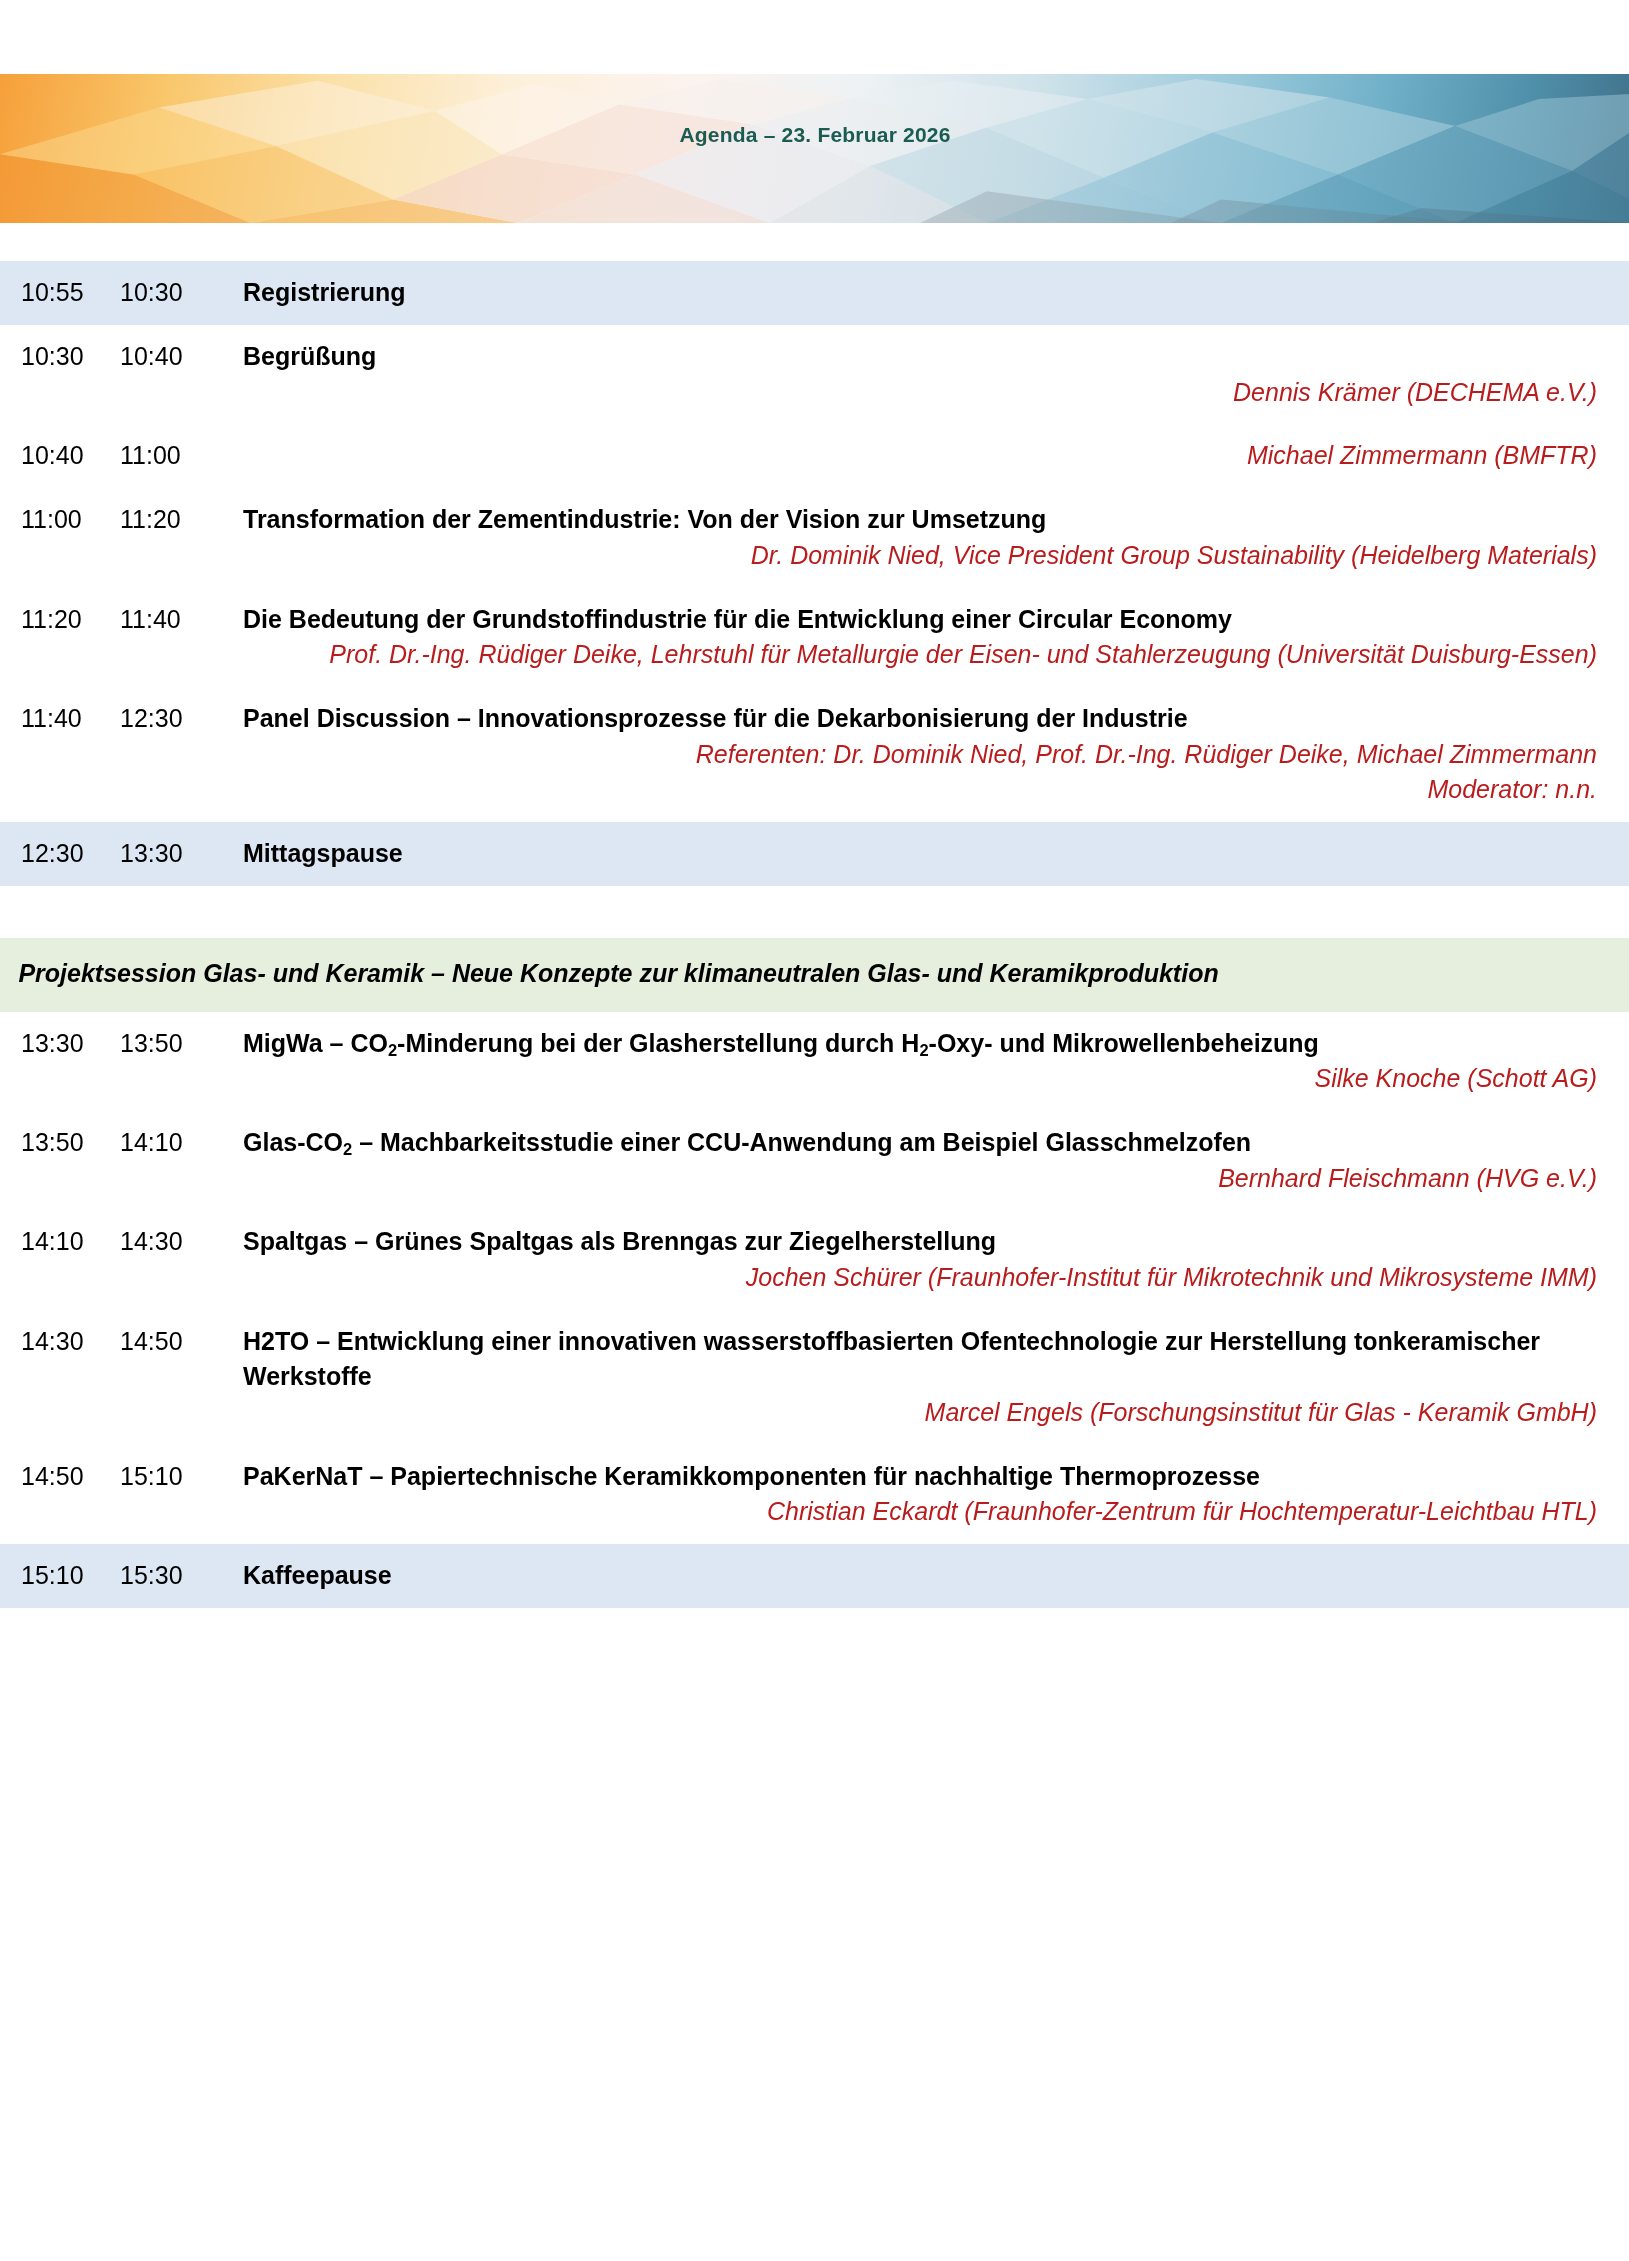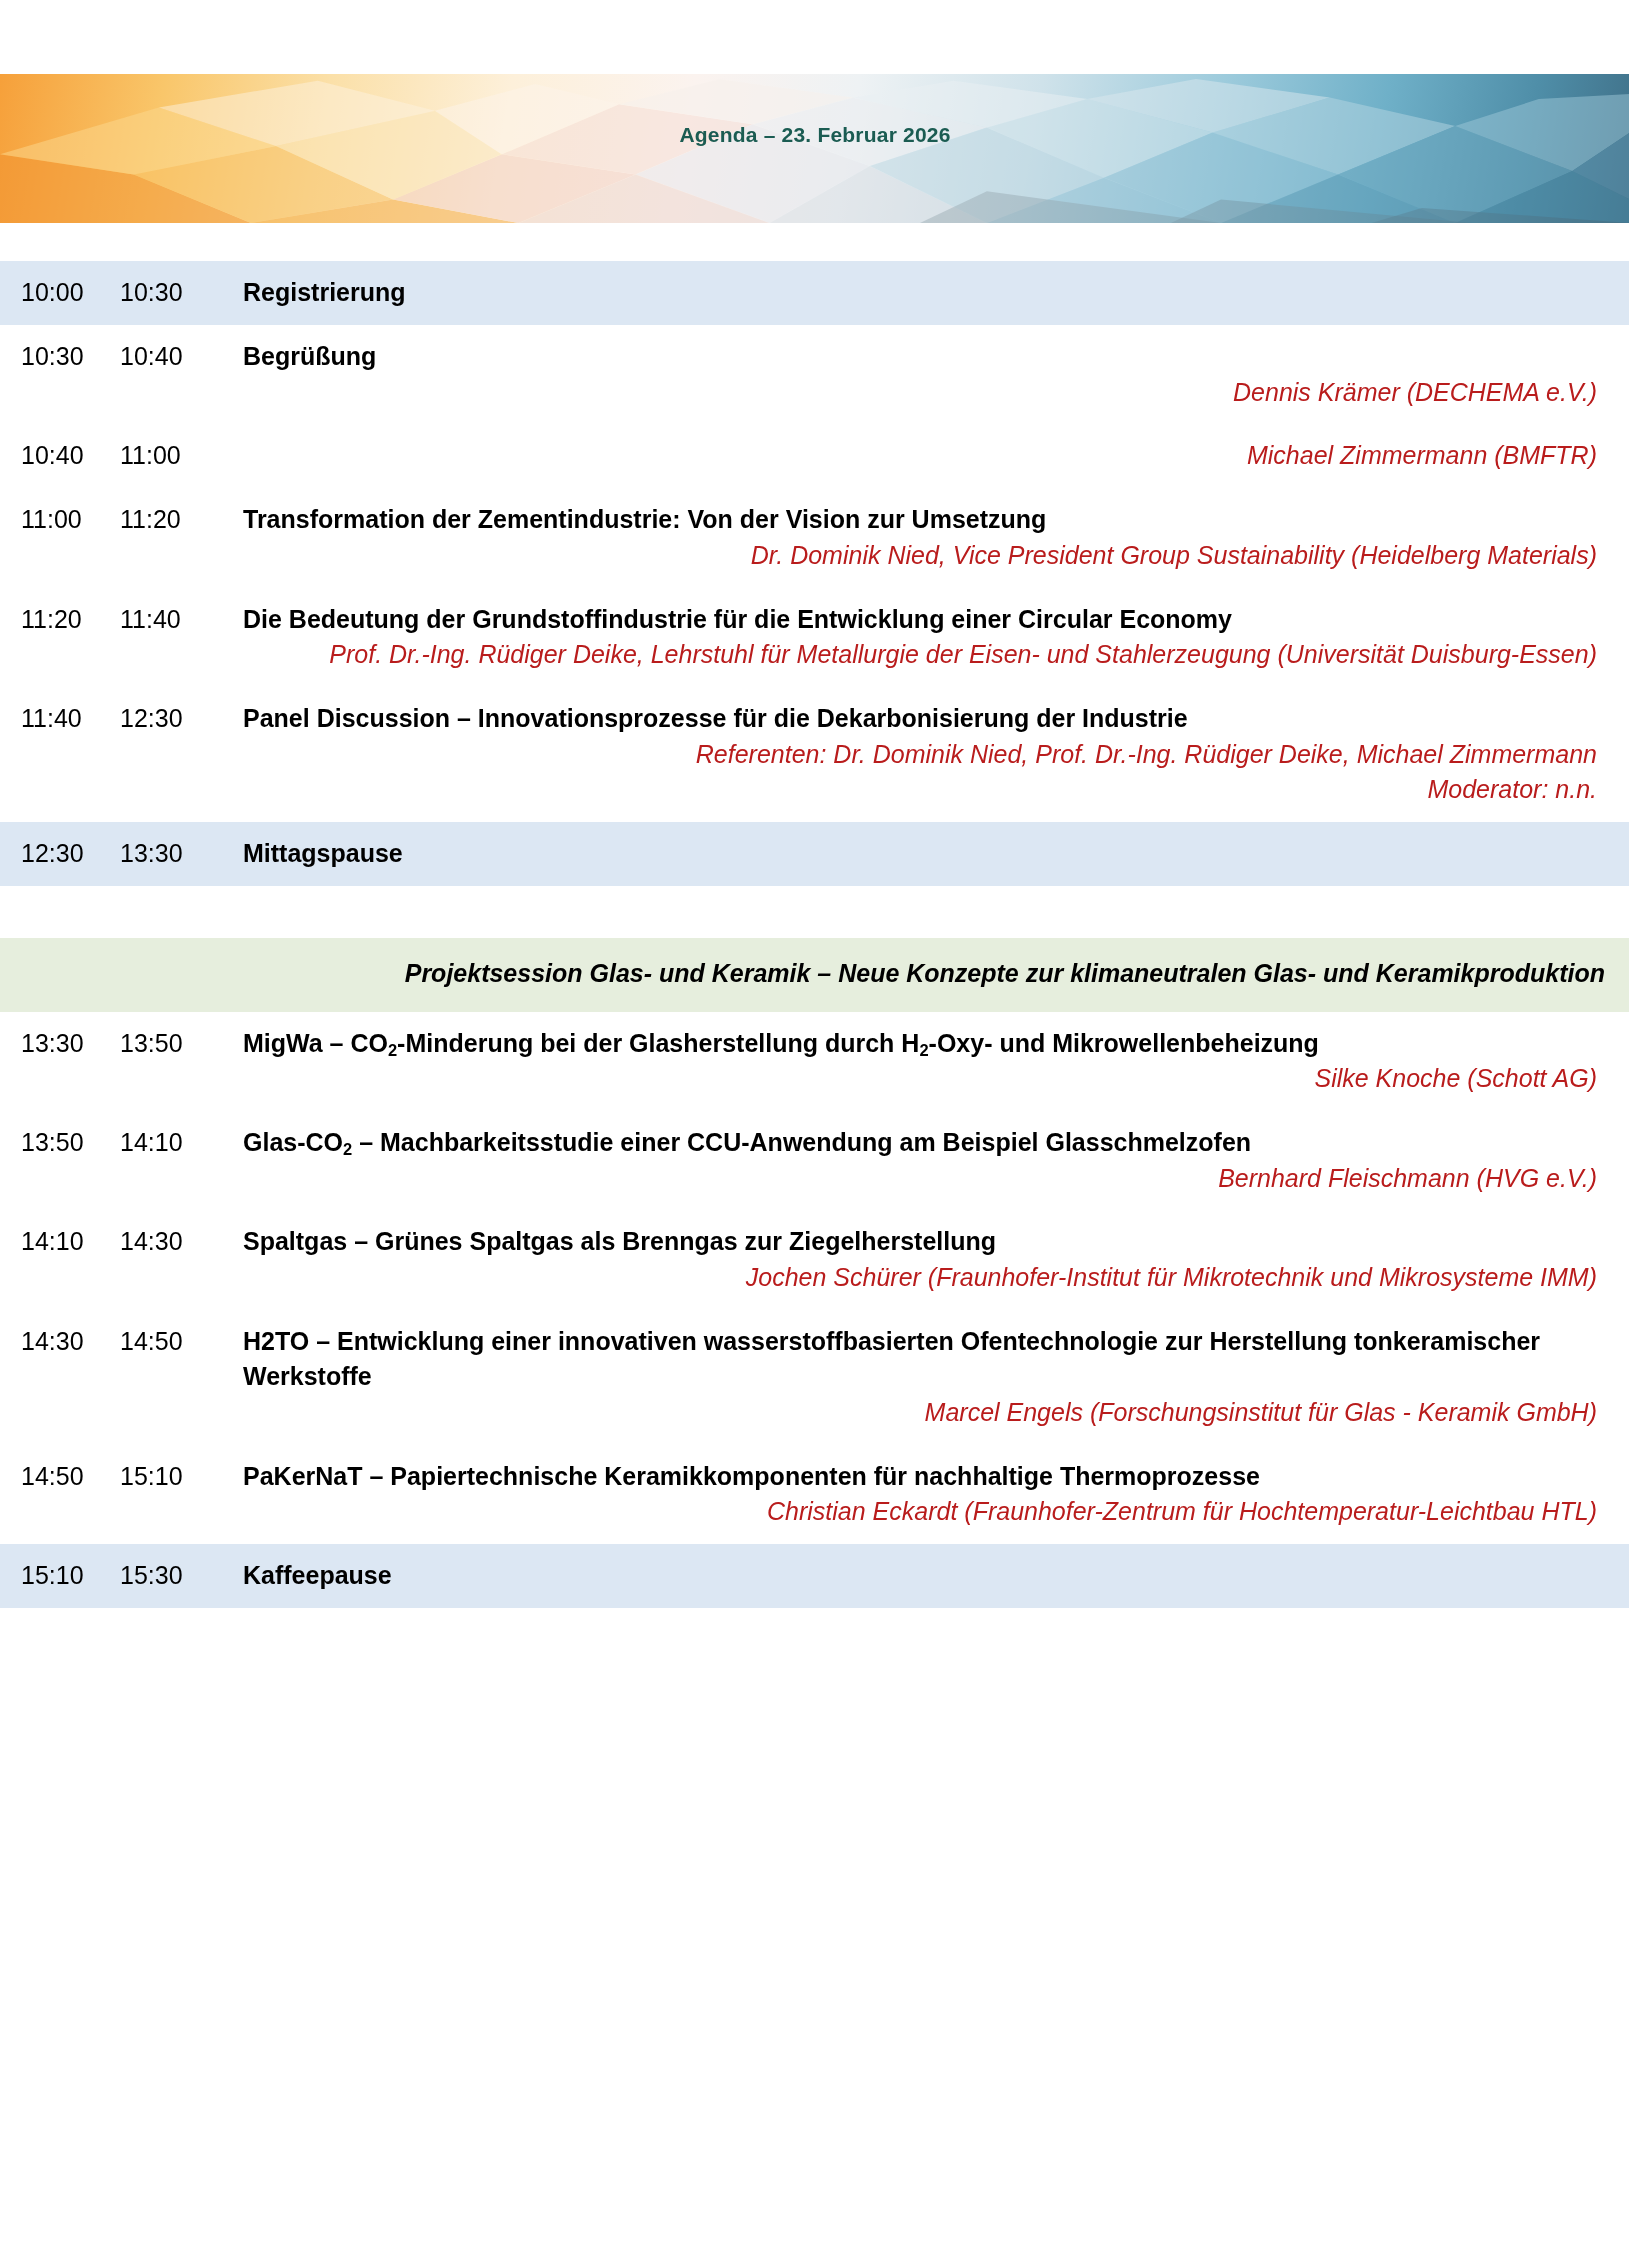--- a/index.html
+++ b/index.html
@@ -107,21 +107,21 @@
     width: 1630px;
     background: #e6eedd;
     padding: 18.4px 25px 20px 25px;
     font-size: 25px;
     font-weight: bold;
     font-style: italic;
     line-height: 1.42;
     color: #000000;
   }
   .session.center { text-align: center; }
-  .session.left   { text-align: right; padding-left: 18.4px; }
+  .session.left   { text-align: left; padding-left: 18.4px; }
 
   .gap { width: 1630px; height: 52px; background: #ffffff; }
 
   sub { font-size: 0.66em; line-height: 0; vertical-align: -0.22em; }
 </style>
 </head>
 <body>
 
 <div class="banner">
   <svg viewBox="0 0 1949 178" preserveAspectRatio="none">
@@ -155,21 +155,21 @@
       <polygon points="1180,140 1460,178 1100,178" fill="#6b7d86" opacity="0.55"></polygon>
       <polygon points="1460,150 1760,178 1400,178" fill="#5d6d78" opacity="0.5"></polygon>
       <polygon points="1700,160 1949,178 1640,178" fill="#4f5d68" opacity="0.45"></polygon>
     </g>
   </svg>
   <div class="banner-title">Agenda – 23. Februar 2026</div>
 </div>
 
 <div class="agenda">
     <div class="row shaded">
-      <div class="col-start">10:00</div>
+      <div class="col-start">10:55</div>
       <div class="col-end">10:30</div>
       <div class="col-body">
         <div class="title-line">Registrierung</div>
       </div>
     </div>
     <div class="row plain">
       <div class="col-start">10:30</div>
       <div class="col-end">10:40</div>
       <div class="col-body">
         <div class="title-line">Begrüßung</div>

